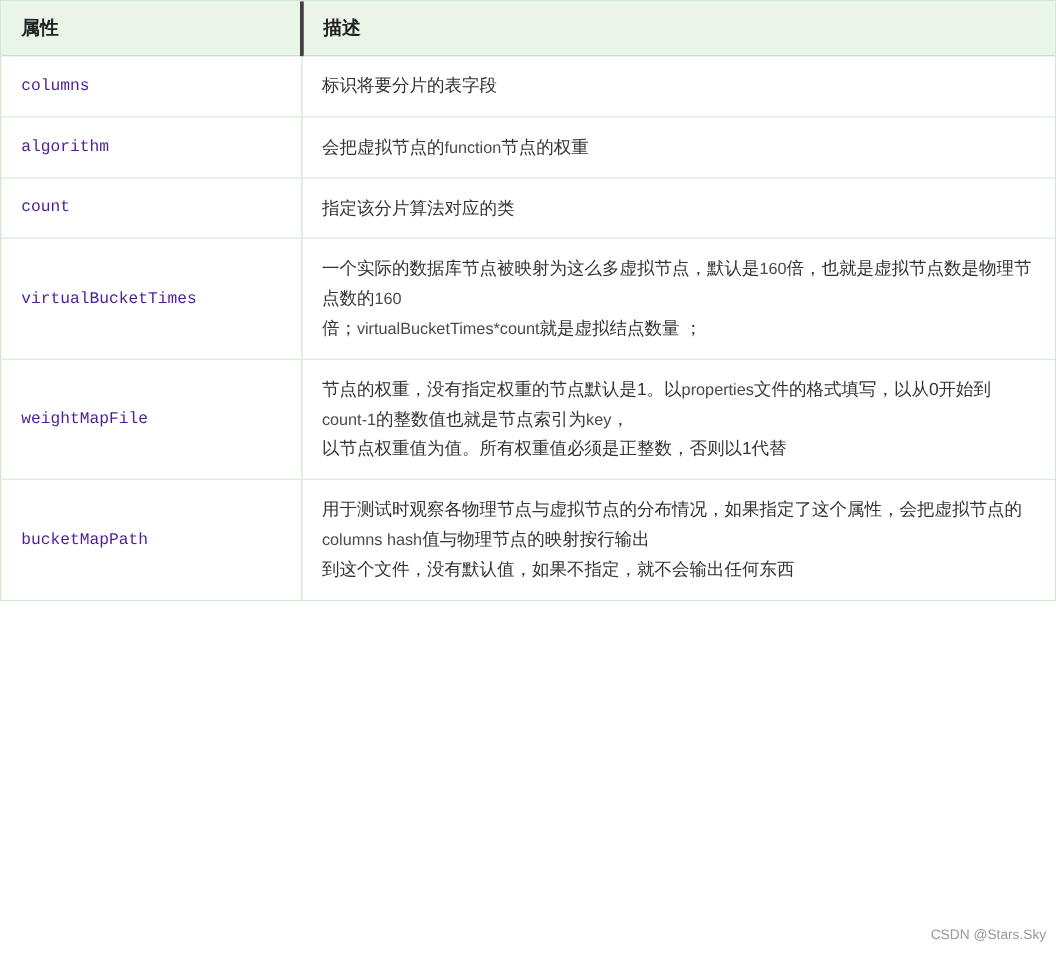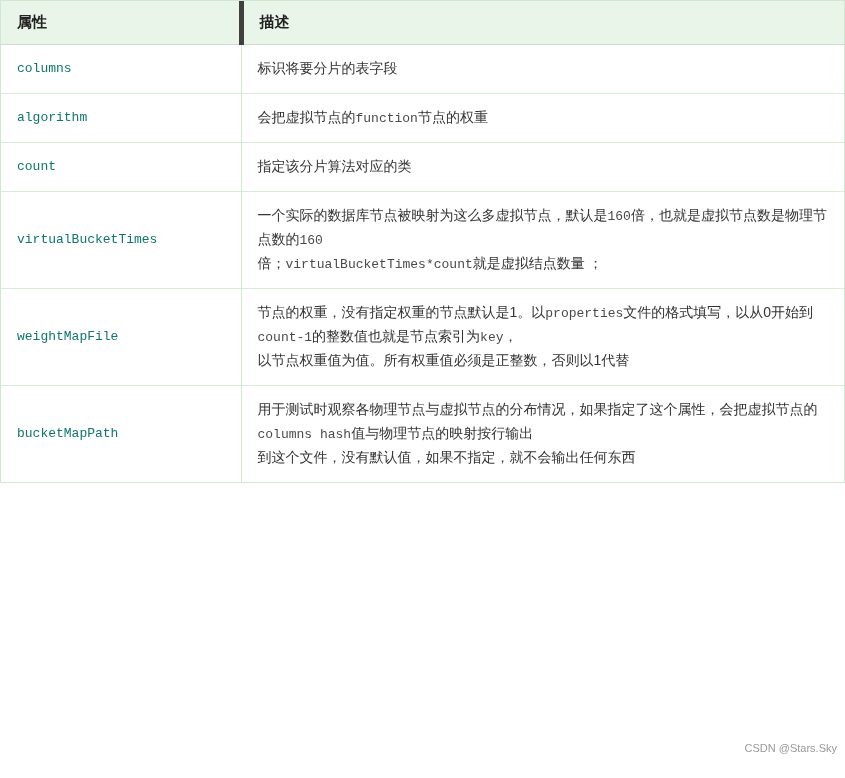--- a/index.html
+++ b/index.html
@@ -35,53 +35,53 @@
       padding: 12px 16px;
       text-align: left;
       font-weight: bold;
       font-size: 15px;
       color: #222;
       border-bottom: 1px solid #c8e0c8;
     }
 
     thead th:first-child {
       width: 240px;
-      border-right: 5px solid #404040;
+      border-right: 3px solid #404040;
     }
 
     tbody tr {
       border-bottom: 1px solid #d8ecd8;
     }
 
     tbody tr:last-child {
       border-bottom: none;
     }
 
     tbody td {
       padding: 12px 16px;
       vertical-align: top;
       line-height: 1.7;
     }
 
     tbody td:first-child {
       width: 240px;
       border-right: 1px solid #d0e8d0;
-      color: #0f766e;
+      color: #4c1d95;
       font-family: "Courier New", Courier, monospace;
       font-size: 13px;
       vertical-align: middle;
     }
 
     tbody td:last-child {
       color: #333;
       font-size: 14px;
     }
 
     .code-inline {
-      font-family: Liberation Mono, monospace;
+      font-family: Liberation Sans, sans-serif;
       font-size: 13px;
       color: #4a4a4a;
       background: transparent;
     }
 
     .watermark {
       position: fixed;
       bottom: 24px;
       right: 8px;
       font-size: 11px;

